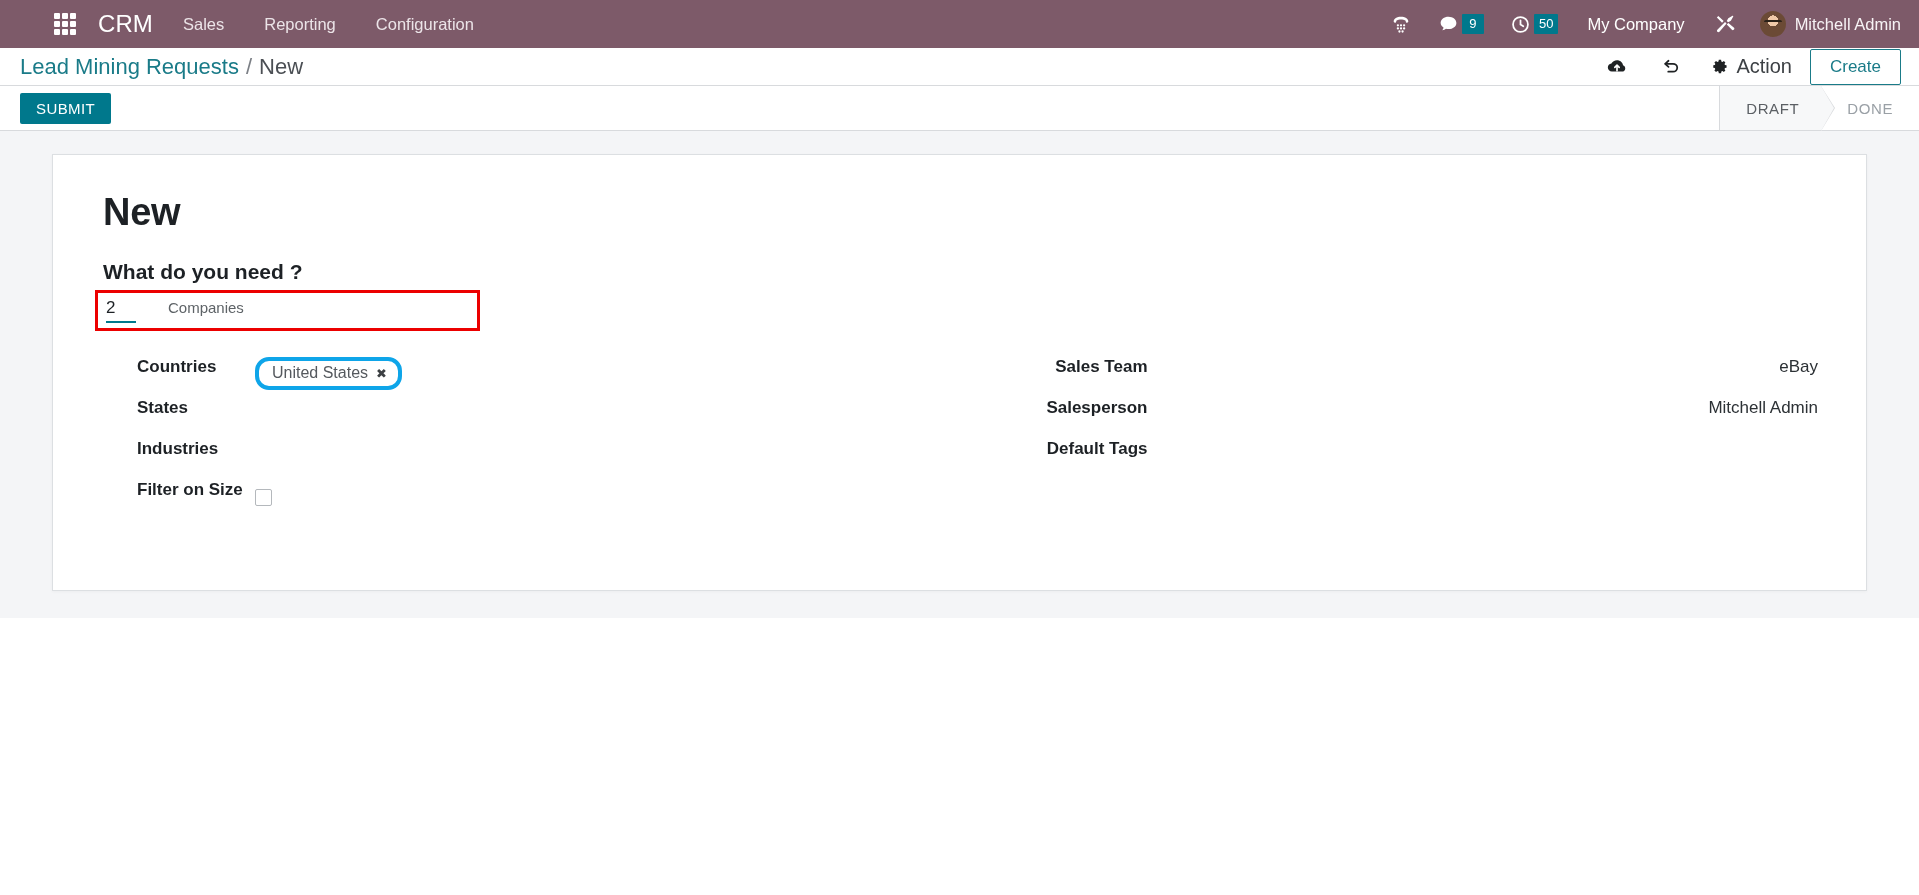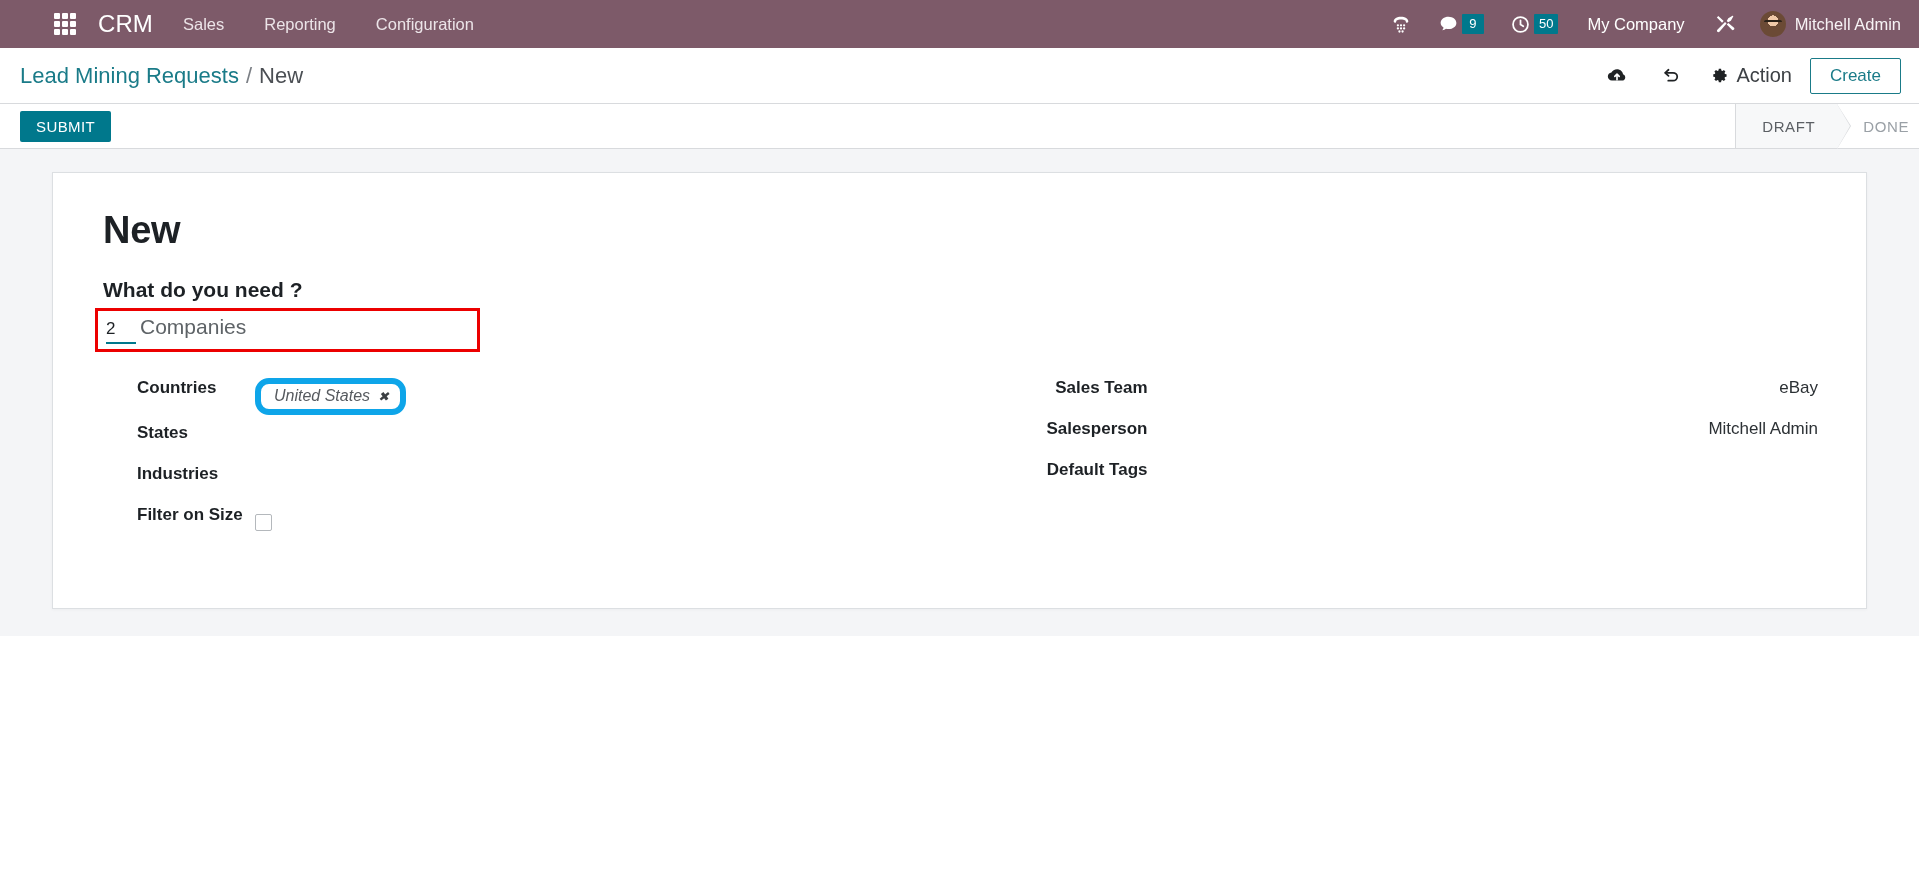--- a/index.html
+++ b/index.html
@@ -97,21 +97,21 @@
   }
   .user-block {
     display: flex; align-items: center;
     padding: 0 18px 0 10px;
     cursor: pointer;
   }
   .user-name { font-size: 16.5px; color: #f7f3f5; white-space: nowrap; }
 
   
   .control-panel {
-    height: 56px;
+    height: 38px;
     background: #ffffff;
     display: flex;
     align-items: center;
     padding: 0 18px 0 20px;
     border-bottom: 1px solid #d8dadd;
   }
   .breadcrumb { font-size: 22px; display: flex; align-items: baseline; white-space: nowrap; }
   .bc-link { color: #1a7b88; cursor: pointer; }
   .bc-sep { color: #7b7f85; margin: 0 7px; }
   .bc-current { color: #4b4f54; }
@@ -197,21 +197,21 @@
   .status-step.active::before {
     content: "";
     position: absolute;
     right: -14px; top: 0;
     width: 0; height: 0;
     border-top: 22px solid transparent;
     border-bottom: 23px solid transparent;
     border-left: 14px solid #d8dadd;
     z-index: 1;
   }
-  .status-step:last-child { padding-right: 10px; }
+  .status-step:last-child { padding-right: 26px; }
 
   
   .content-area {
     background: #f4f5f7;
     height: 487px;
     padding: 23px 0 0 0;
     overflow: hidden;
   }
   .sheet {
     background: #ffffff;
@@ -252,23 +252,23 @@
     border: none;
     border-bottom: 2px solid #00788c;
     background: transparent;
     font-family: inherit;
     font-size: 17px;
     color: #1d2125;
     padding: 1px 0 3px 0;
     outline: none;
   }
   .count-label {
-    font-size: 21px;
+    font-size: 15px;
     color: #5e6367;
-    margin-left: 4px;
+    margin-left: 32px;
   }
 
   
   .form-columns { display: flex; margin-top: 14px; margin-left: 36px; }
   .col { width: 50%; }
   .col-right { padding-left: 58px; text-align: right; }
   .field-row {
     display: flex;
     align-items: flex-start;
     min-height: 41px;
@@ -288,28 +288,27 @@
     color: #2c3135;
     padding-top: 8px;
     min-height: 24px;
     flex: 1;
     cursor: text;
   }
   .tag-pill {
     display: inline-flex;
     align-items: center;
     gap: 8px;
-    border: 6px solid #0ea5e9;
+    border: 4px solid #0ea5e9;
     border-radius: 14px;
     padding: 3px 11px 4px 13px;
     font-size: 16px;
     color: #55595e;
     background: #ffffff;
     cursor: pointer;
-    font-style: italic;
   }
   .tag-x { font-size: 13px; color: #3c4043; cursor: pointer; }
   .checkbox {
     width: 17px; height: 17px;
     border: 1px solid #b4b8bc;
     border-radius: 2px;
     background: #ffffff;
     margin-top: 9px;
     cursor: pointer;
   }

